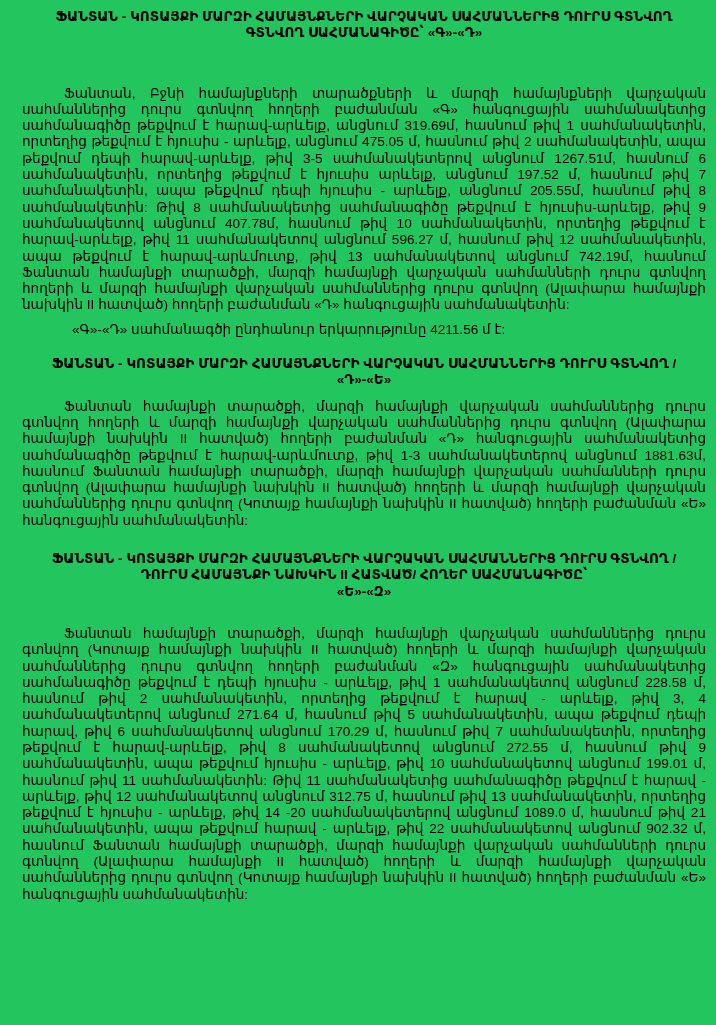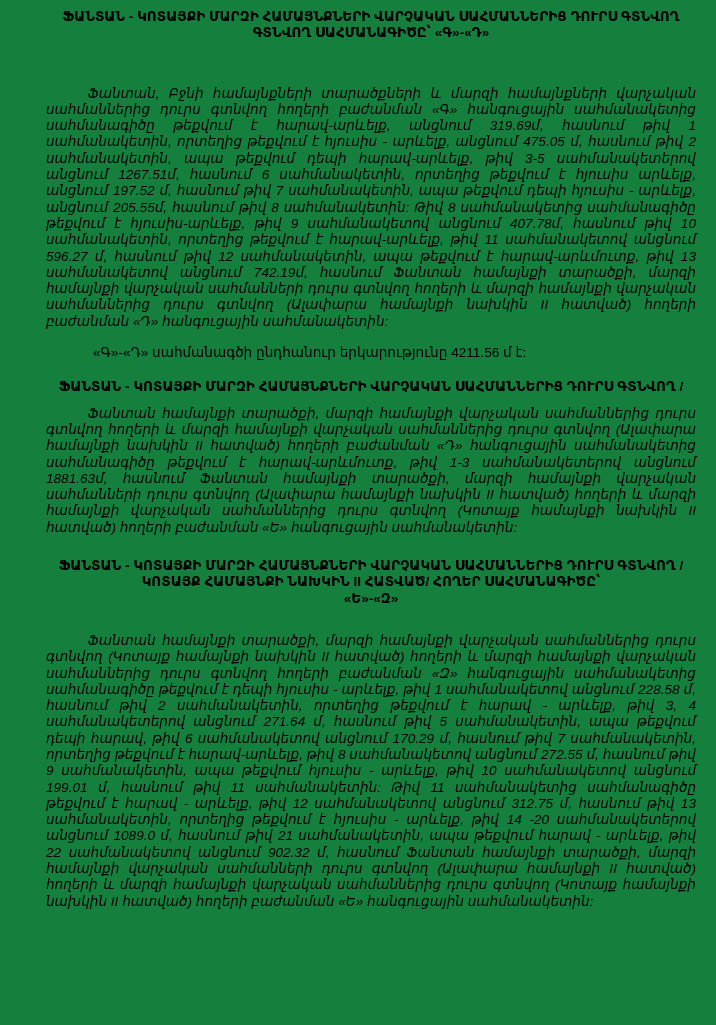--- a/index.html
+++ b/index.html
@@ -4,65 +4,65 @@
 <style>
   html, body {
     margin: 0;
     padding: 0;
     background: #ffffff;
   }
   .page {
     width: 716px;
     min-height: 1025px;
     box-sizing: border-box;
-    background: #15803d;
+    background: #22c55e;
     color: #000000;
     font-family: "Liberation Sans", "DejaVu Sans", sans-serif;
     font-size: 13.6px;
     line-height: 16.3px;
-    padding: 9px 10px 6px 36px;
+    padding: 9px 10px 6px 22px;
   }
   .heading {
     font-weight: bold;
     text-align: center;
   }
   .heading-line {
     display: block;
   }
   .h1-gap { margin-bottom: 44px; }
   .h2-block { margin-top: 18px; margin-bottom: 10px; }
   .h3-block { margin-top: 22px; margin-bottom: 26px; }
   .para {
     text-align: justify;
     text-indent: 42px;
-    margin: 10px;
-    font-style: italic;
+    margin: 0;
   }
   .summary {
     text-indent: 42px;
-    margin: 15px;
+    margin: 8px;
   }
 </style>
 </head>
 <body>
 
 <div class="page">
 
   <div class="heading h1-gap">
     <span class="heading-line">ՖԱՆՏԱՆ - ԿՈՏԱՅՔԻ ՄԱՐԶԻ ՀԱՄԱՅՆՔՆԵՐԻ ՎԱՐՉԱԿԱՆ ՍԱՀՄԱՆՆԵՐԻՑ ԴՈՒՐՍ ԳՏՆՎՈՂ</span>
     <span class="heading-line">ԳՏՆՎՈՂ  ՍԱՀՄԱՆԱԳԻԾԸ՝ «Գ»-«Դ»</span>
   </div>
   <p class="para">Ֆանտան, Բջնի համայնքների տարածքների և մարզի համայնքների վարչական սահմաններից դուրս գտնվող հողերի բաժանման «Գ» հանգուցային սահմանակետից սահմանագիծը թեքվում է հարավ-արևելք, անցնում 319.69մ, հասնում թիվ 1 սահմանակետին, որտեղից թեքվում է հյուսիս - արևելք, անցնում 475.05 մ, հասնում թիվ 2 սահմանակետին, ապա թեքվում դեպի հարավ-արևելք, թիվ 3-5 սահմանակետերով անցնում 1267.51մ, հասնում 6 սահմանակետին, որտեղից թեքվում է հյուսիս արևելք, անցնում 197.52 մ, հասնում թիվ 7 սահմանակետին, ապա թեքվում դեպի հյուսիս - արևելք, անցնում 205.55մ, հասնում թիվ 8 սահմանակետին: Թիվ 8 սահմանակետից սահմանագիծը թեքվում է հյուսիս-արևելք, թիվ 9 սահմանակետով անցնում 407.78մ, հասնում թիվ 10 սահմանակետին, որտեղից թեքվում է հարավ-արևելք, թիվ 11 սահմանակետով անցնում 596.27 մ, հասնում թիվ 12 սահմանակետին, ապա թեքվում է հարավ-արևմուտք, թիվ 13 սահմանակետով անցնում 742.19մ, հասնում Ֆանտան համայնքի տարածքի, մարզի համայնքի վարչական սահմանների դուրս գտնվող հողերի և մարզի համայնքի վարչական սահմաններից դուրս գտնվող (Ալափարա համայնքի նախկին II հատված) հողերի բաժանման «Դ» հանգուցային սահմանակետին:</p>
   <p class="summary">«Գ»-«Դ» սահմանագծի ընդհանուր երկարությունը 4211.56 մ է:</p>
 
   <div class="heading h2-block">
     <span class="heading-line">ՖԱՆՏԱՆ - ԿՈՏԱՅՔԻ ՄԱՐԶԻ ՀԱՄԱՅՆՔՆԵՐԻ ՎԱՐՉԱԿԱՆ ՍԱՀՄԱՆՆԵՐԻՑ ԴՈՒՐՍ ԳՏՆՎՈՂ /</span>
+    <span class="heading-line">«Դ»-«Ե»</span>
   </div>
   <p class="para">Ֆանտան համայնքի տարածքի, մարզի համայնքի վարչական սահմաններից դուրս գտնվող հողերի և մարզի համայնքի վարչական սահմաններից դուրս գտնվող (Ալափարա համայնքի նախկին II հատված) հողերի բաժանման «Դ» հանգուցային սահմանակետից սահմանագիծը թեքվում է հարավ-արևմուտք, թիվ 1-3 սահմանակետերով անցնում 1881.63մ, հասնում Ֆանտան համայնքի տարածքի, մարզի համայնքի վարչական սահմանների դուրս գտնվող (Ալափարա համայնքի նախկին II հատված) հողերի և մարզի համայնքի վարչական սահմաններից դուրս գտնվող (Կոտայք համայնքի նախկին II հատված) հողերի բաժանման «Ե» հանգուցային սահմանակետին:</p>
 
   <div class="heading h3-block">
     <span class="heading-line">ՖԱՆՏԱՆ - ԿՈՏԱՅՔԻ ՄԱՐԶԻ ՀԱՄԱՅՆՔՆԵՐԻ ՎԱՐՉԱԿԱՆ ՍԱՀՄԱՆՆԵՐԻՑ ԴՈՒՐՍ ԳՏՆՎՈՂ /</span>
-    <span class="heading-line">ԿՈՏԱՅՔ ՀԱՄԱՅՆՔԻ ՆԱԽԿԻՆ II ՀԱՏՎԱԾ/ ՀՈՂԵՐ  ՍԱՀՄԱՆԱԳԻԾԸ՝</span>
+    <span class="heading-line">ԴՈՒՐՍ ՀԱՄԱՅՆՔԻ ՆԱԽԿԻՆ II ՀԱՏՎԱԾ/ ՀՈՂԵՐ  ՍԱՀՄԱՆԱԳԻԾԸ՝</span>
     <span class="heading-line">«Ե»-«Զ»</span>
   </div>
   <p class="para">Ֆանտան համայնքի տարածքի,  մարզի համայնքի վարչական սահմաններից դուրս գտնվող (Կոտայք համայնքի նախկին II հատված)  հողերի և մարզի համայնքի վարչական սահմաններից դուրս գտնվող հողերի բաժանման «Զ»  հանգուցային սահմանակետից սահմանագիծը թեքվում է դեպի հյուսիս - արևելք, թիվ 1 սահմանակետով անցնում 228.58 մ, հասնում թիվ 2 սահմանակետին, որտեղից թեքվում է հարավ - արևելք, թիվ 3, 4 սահմանակետերով անցնում 271.64 մ, հասնում թիվ 5 սահմանակետին, ապա թեքվում դեպի հարավ, թիվ 6 սահմանակետով անցնում 170.29 մ, հասնում թիվ 7 սահմանակետին, որտեղից թեքվում է հարավ-արևելք, թիվ 8 սահմանակետով անցնում 272.55 մ, հասնում թիվ 9 սահմանակետին, ապա թեքվում հյուսիս - արևելք, թիվ 10 սահմանակետով անցնում 199.01 մ, հասնում թիվ 11 սահմանակետին: Թիվ 11 սահմանակետից սահմանագիծը թեքվում է հարավ - արևելք, թիվ 12 սահմանակետով անցնում 312.75 մ, հասնում թիվ 13 սահմանակետին, որտեղից թեքվում է հյուսիս - արևելք, թիվ 14 -20 սահմանակետերով անցնում 1089.0 մ, հասնում թիվ 21 սահմանակետին, ապա թեքվում հարավ - արևելք, թիվ 22 սահմանակետով անցնում  902.32 մ, հասնում Ֆանտան համայնքի տարածքի,  մարզի համայնքի վարչական սահմանների դուրս գտնվող (Ալափարա համայնքի II հատված) հողերի և  մարզի համայնքի վարչական սահմաններից դուրս գտնվող (Կոտայք համայնքի նախկին II հատված) հողերի բաժանման «Ե»  հանգուցային սահմանակետին:</p>
 
 </div>
 
 </body></html>

